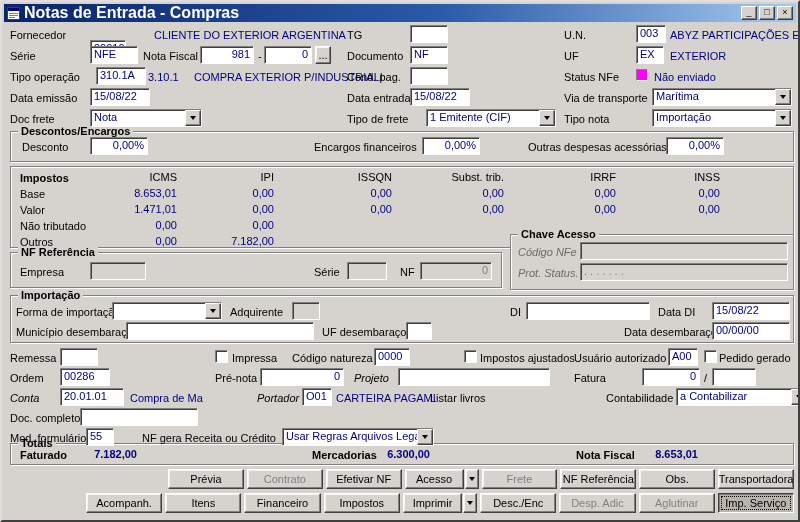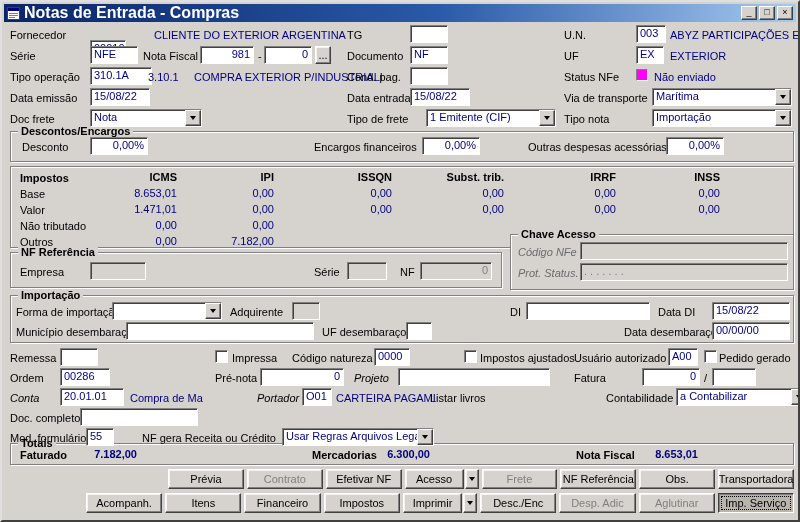--- a/index.html
+++ b/index.html
@@ -34,21 +34,21 @@
          border-top:4px solid #000; }
   .grp { position:absolute; border:1px solid #808080;
          box-shadow:inset 1px 1px 0 #ffffff, 1px 1px 0 #ffffff; }
   .bgfill { background:#d6d3ce; }
   .legend { position:absolute; background:#d6d3ce; font-weight:bold; padding:0 3px;
             height:13px; line-height:13px; white-space:nowrap; }
   .cb  { position:absolute; width:13px; height:13px; background:#fff; border:1px solid;
          border-color:#808080 #fff #fff #808080; box-shadow:inset 1px 1px 0 #404040; }
   .cell  { position:absolute; width:90px; text-align:right; color:#000080;
            height:13px; line-height:13px; }
-  .hcell { color:#000; font-weight:bold; }
+  .hcell { color:#000; font-weight:normal; }
   .btnrow { position:absolute; display:flex; gap:3px; height:20px; }
   .btnrow > * { flex:1; min-width:0; }
   .btn { background:#d6d3ce; border:1px solid; border-color:#fff #404040 #404040 #fff;
          box-shadow:inset -1px -1px 0 #808080, inset 1px 1px 0 #f5f4f2;
          display:flex; align-items:center; justify-content:center;
          white-space:nowrap; overflow:hidden; cursor:default; height:20px; }
   .btn.sm { position:absolute; }
   .btn.dis { color:#808080; }
   .btn.focus { background:#b9b5ad; border-color:#404040 #fff #fff #404040;
                box-shadow:inset 1px 1px 0 #808080; outline:1px dotted #000; outline-offset:-4px; }
@@ -106,21 +106,21 @@
   <div class="lbl" style="left:256px;top:47px">-</div>
   <div class="tb r" style="left:262px;top:44px;width:48px">0</div>
   <div class="btn sm" style="left:313px;top:44px;width:16px;height:18px">...</div>
   <div class="lbl" style="left:345px;top:47px">Documento</div>
   <div class="tb" style="left:408px;top:44px;width:38px">NF</div>
   <div class="lbl" style="left:562px;top:47px">UF</div>
   <div class="tb" style="left:634px;top:44px;width:28px">EX</div>
   <div class="val" style="left:668px;top:47px">EXTERIOR</div>
 
   <div class="lbl" style="left:8px;top:68px">Tipo operação</div>
-  <div class="tb" style="left:88px;top:65px;width:62px">310.1A</div>
+  <div class="tb" style="left:94px;top:65px;width:50px">310.1A</div>
   <div class="val" style="left:146px;top:68px">3.10.1</div>
   <div class="val" style="left:192px;top:68px">COMPRA EXTERIOR P/INDUSTRIALI</div>
   <div class="lbl" style="left:345px;top:68px">Cond. pag.</div>
   <div class="tb" style="left:408px;top:65px;width:38px"></div>
   <div class="lbl" style="left:562px;top:68px">Status NFe</div>
   <div class="swatch" style="left: 634px; top: 67px; background: rgb(255, 0, 255);"></div>
   <div class="val" style="left:652px;top:68px">Não enviado</div>
 
   <div class="lbl" style="left:8px;top:89px">Data emissão</div>
   <div class="tb" style="left:88px;top:86px;width:60px">15/08/22</div>

